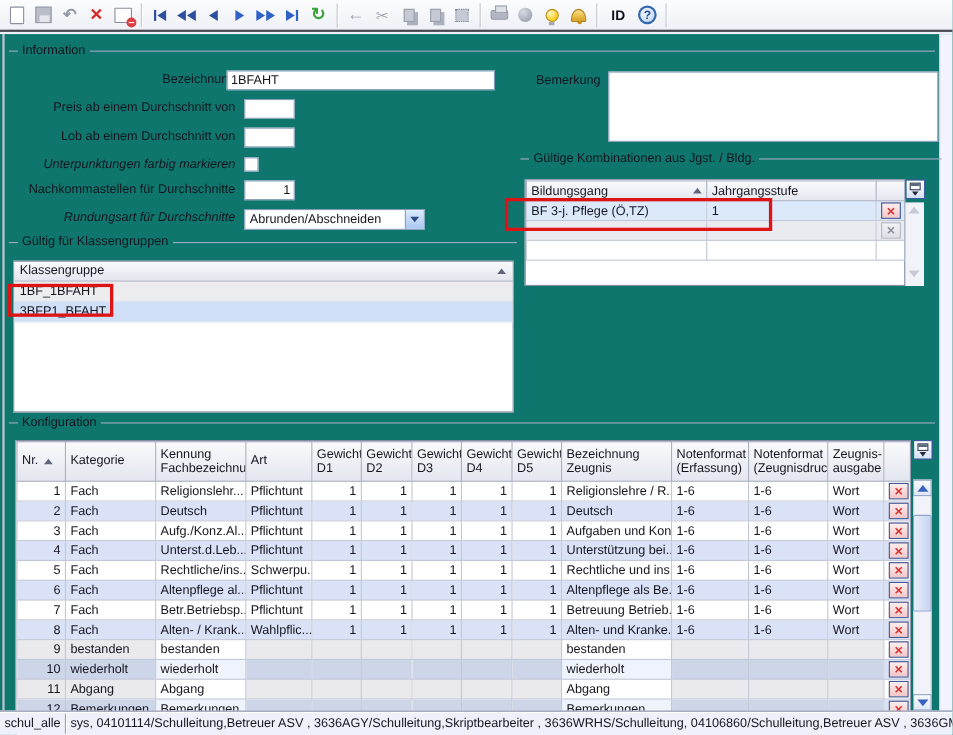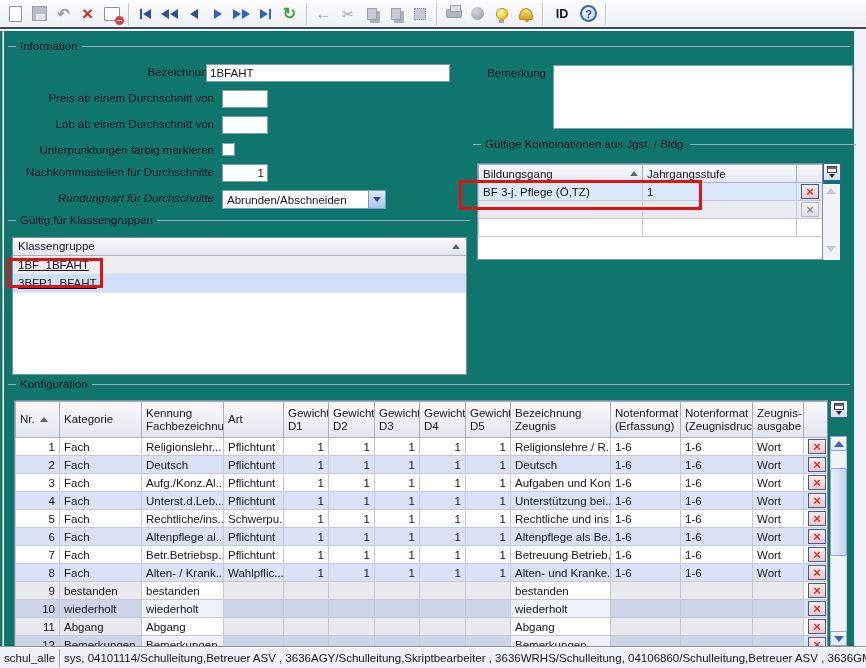--- a/index.html
+++ b/index.html
@@ -70,21 +70,21 @@
   .combo-btn { width:17px; height:17px; background:linear-gradient(#dceafc,#a9c6f0); border-left:1px solid #7f9db9; display:flex; align-items:center; justify-content:center; }
   .combo-arrow { width:0; height:0; border-left:4px solid transparent; border-right:4px solid transparent; border-top:5px solid #2b4a86; }
 
   
   .sort-up { width:0; height:0; border-left:4px solid transparent; border-right:4px solid transparent; border-bottom:5px solid #5e6577; display:inline-block; }
 
   
   .kg-wrap { position:absolute; left:4px; top:11px; width:455px; height:138px; background:#fff; border:1px solid #848ca4; overflow:hidden; }
   .kg-header { height:18px; line-height:17px; background:linear-gradient(#fafafc,#e3e6ef); border-bottom:1px solid #aab0c2; padding:0 5px; position:relative; }
   .kg-header .sort-up { position:absolute; right:6px; top:6px; }
-  .kg-row { height:18px; line-height:18px; padding:0 5px; border-bottom:1px solid #e6e8ef; white-space:nowrap; overflow:hidden;text-decoration:underline; }
+  .kg-row { height:18px; line-height:18px; padding:0 5px; border-bottom:1px solid #e6e8ef; white-space:nowrap; overflow:hidden; }
   .kg-row.alt { background:#ededf0; }
   .kg-row.sel { background:#cfdff7; height:19px; line-height:19px; }
 
   
   table.grid { border-collapse:collapse; table-layout:fixed; background:#fff; font-size:11.5px; }
   table.grid th, table.grid td { border:1px solid #c3c8d6; overflow:hidden; white-space:nowrap; padding:0 4px; }
   table.grid th { background:linear-gradient(#fafafc,#e3e6ef); font-weight:normal; text-align:left; border-color:#aab0c2; vertical-align:middle; }
   table.grid td { height:18px; }
   .th-flex { display:flex; align-items:center; gap:5px; }
 
@@ -237,21 +237,21 @@
 
     <div class="flabel" style="top:14px;">Bezeichnung</div>
     <input class="tfield" style="left: 198px; top: 12px; width: 244px;" value="1BFAHT">
 
     <div class="flabel" style="top:40px;">Preis ab einem Durchschnitt von</div>
     <input class="tfield" style="left: 214px; top: 38px; width: 46px;" value="">
 
     <div class="flabel" style="top:66px;">Lob ab einem Durchschnitt von</div>
     <input class="tfield" style="left: 214px; top: 64px; width: 46px;" value="">
 
-    <div class="flabel" style="top:92px;">Unterpunktungen farbig markieren</div>
+    <div class="flabel" style="top:92px;font-style:italic;">Unterpunktungen farbig markieren</div>
     <span class="cb" style="left:214px; top:91px;"></span>
 
     <div class="flabel" style="top:114px;">Nachkommastellen für Durchschnitte</div>
     <input class="tfield num" style="left: 214px; top: 112px; width: 46px;" value="1">
 
     <div class="flabel" style="top:140px;font-style:italic;">Rundungsart für Durchschnitte</div>
     <div class="combo" style="left:214px; top:138px; width:164px;">
       <span class="combo-text">Abrunden/Abschneiden</span>
       <span class="combo-btn">
           <span class="combo-arrow"></span>

